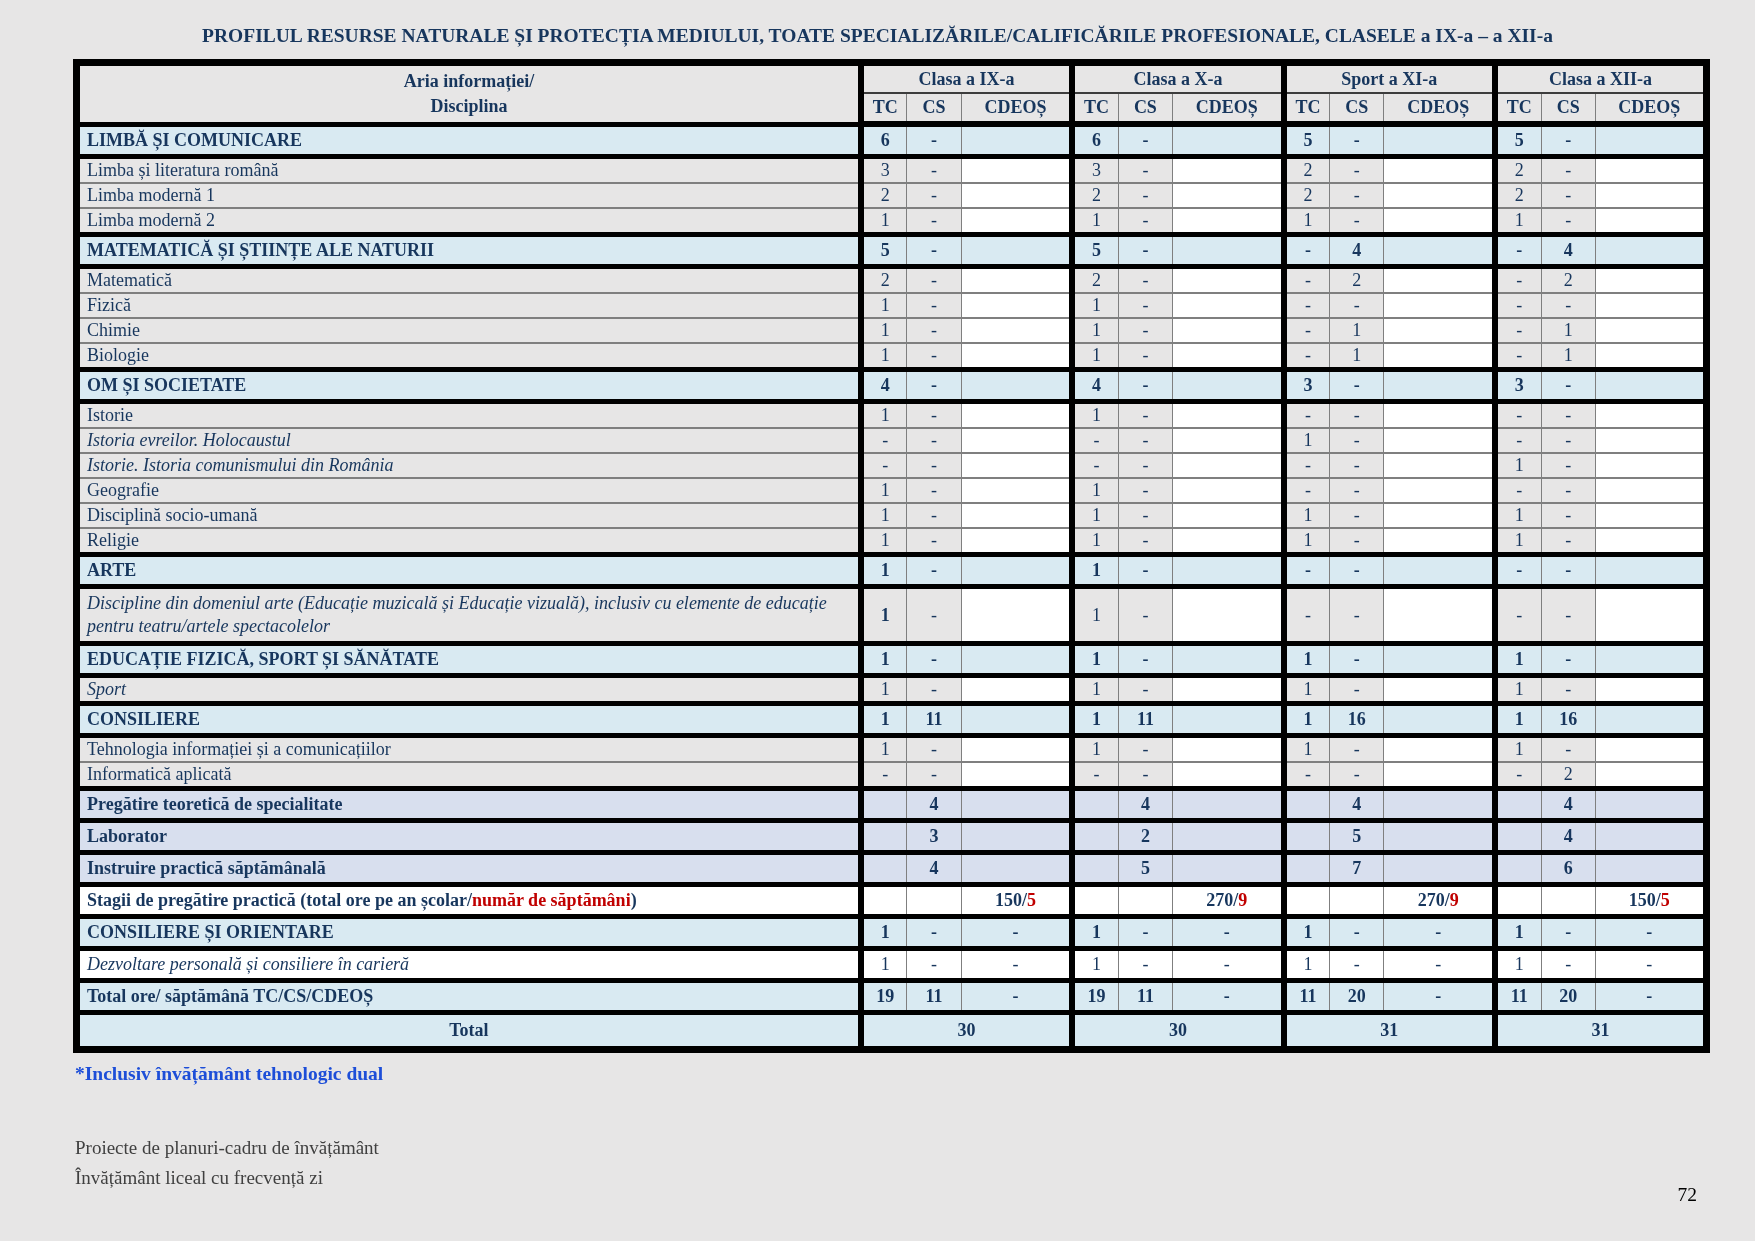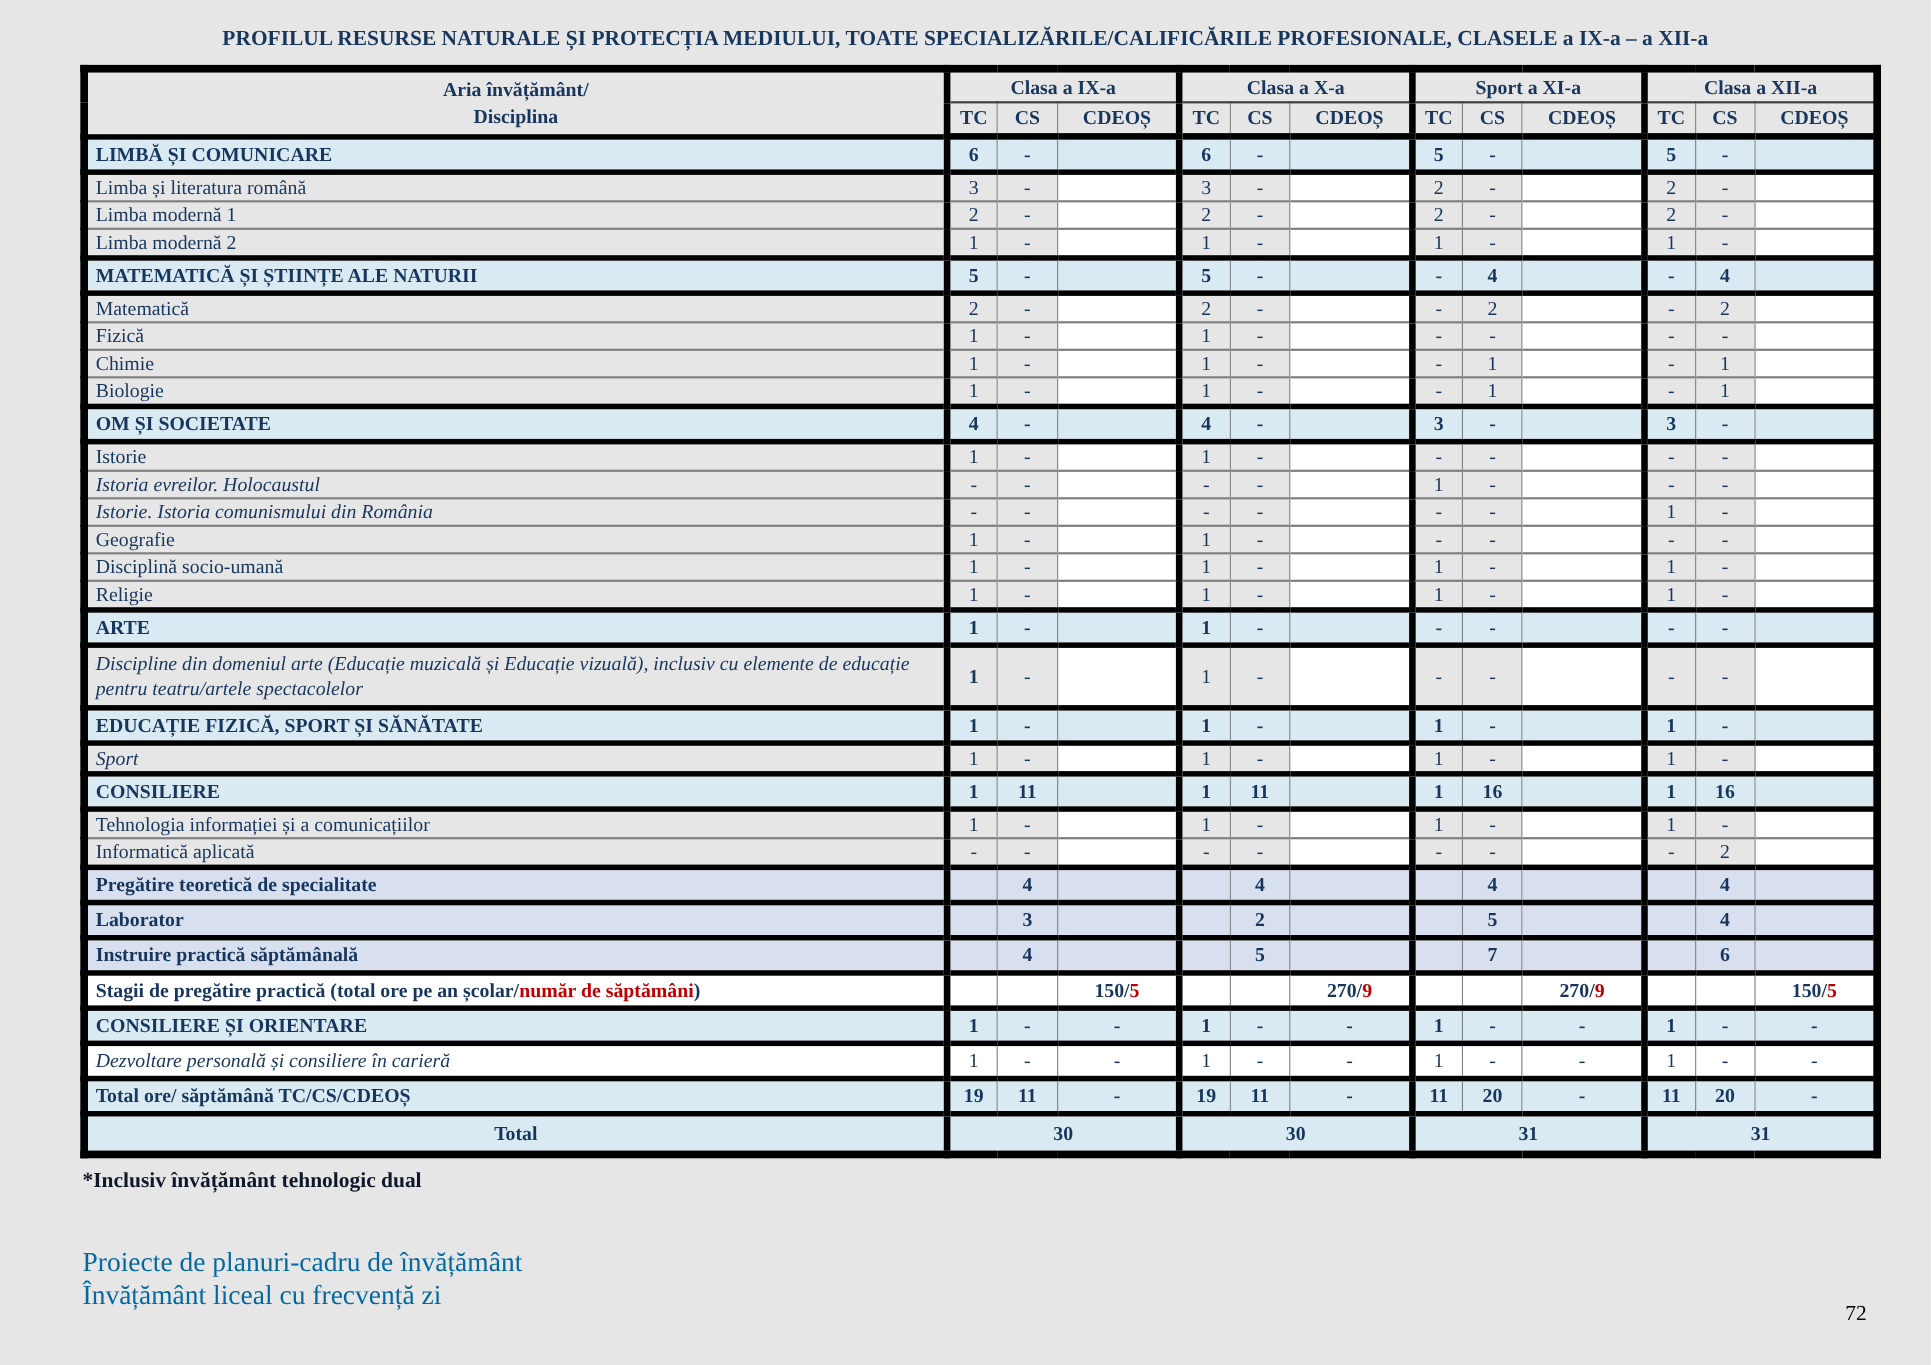--- a/index.html
+++ b/index.html
@@ -36,22 +36,22 @@
   .r-subi td.lbl, .r-tall td.lbl, .r-white td.lbl {font-style:italic;}
   .r-cat td {height:27px; border-top:5px solid #000; border-bottom:5px solid #000;}
   .r-sub td, .r-subi td {height:23px; border-top:2px solid #7F7F7F; border-bottom:2px solid #7F7F7F;}
   .r-tall td {height:50px; border-top:5px solid #000; border-bottom:5px solid #000;}
   .r-tall td.lbl {line-height:23px; padding-top:1px; padding-bottom:1px;}
   .r-spec td, .r-stagii td, .r-white td, .r-totore td {height:27px; border-top:5px solid #000; border-bottom:5px solid #000;}
   .r-total td {height:31px; border-top:5px solid #000; border-bottom:5px solid #000;margin-top:42px;}
   .r-total td.lbl {text-align:center; padding-left:0;}
   td.b {font-weight:bold;}
 
-  .footnote {margin:10px 0 0 75px; font-weight:bold; font-size:19.5px; color:#0f172a;}
-  .footer {position:absolute; left:75px; top:1133px; font-size:25px; line-height:30px; color:#0369a1;}
+  .footnote {margin:10px 0 0 75px; font-weight:bold; font-size:19.5px; color:#1d4ed8;}
+  .footer {position:absolute; left:75px; top:1133px; font-size:19px; line-height:30px; color:#404040;}
   .pagenum {position:absolute; right:58px; top:1184px; font-weight:normal; font-size:19.5px; color:#000000;}
 </style>
 </head>
 <body>
 
 <div class="page">
 
   <div class="title">
     <div>PROFILUL RESURSE NATURALE ȘI PROTECȚIA MEDIULUI, TOATE SPECIALIZĂRILE/CALIFICĂRILE PROFESIONALE, CLASELE a IX-a – a XII-a</div>
   </div>
@@ -68,21 +68,21 @@
         <col style="width: 46px;">
         <col style="width: 54px;">
         <col style="width: 111px;">
         <col style="width: 46px;">
         <col style="width: 54px;">
         <col style="width: 111px;">
       </colgroup>
       <thead>
         <tr class="h1">
           <th class="corner" rowspan="2">
-            <div>Aria învățământ/</div>
+            <div>Aria informației/</div>
             <div>Disciplina</div>
           </th>
           <th class="clsname gstart" colspan="3">Clasa a IX-a</th>
           <th class="clsname gstart" colspan="3">Clasa a X-a</th>
           <th class="clsname gstart" colspan="3">Sport a XI-a</th>
           <th class="clsname gstart" colspan="3">Clasa a XII-a</th>
         </tr>
         <tr class="h2">
           <th class="gstart">TC</th>
           <th>CS</th>

